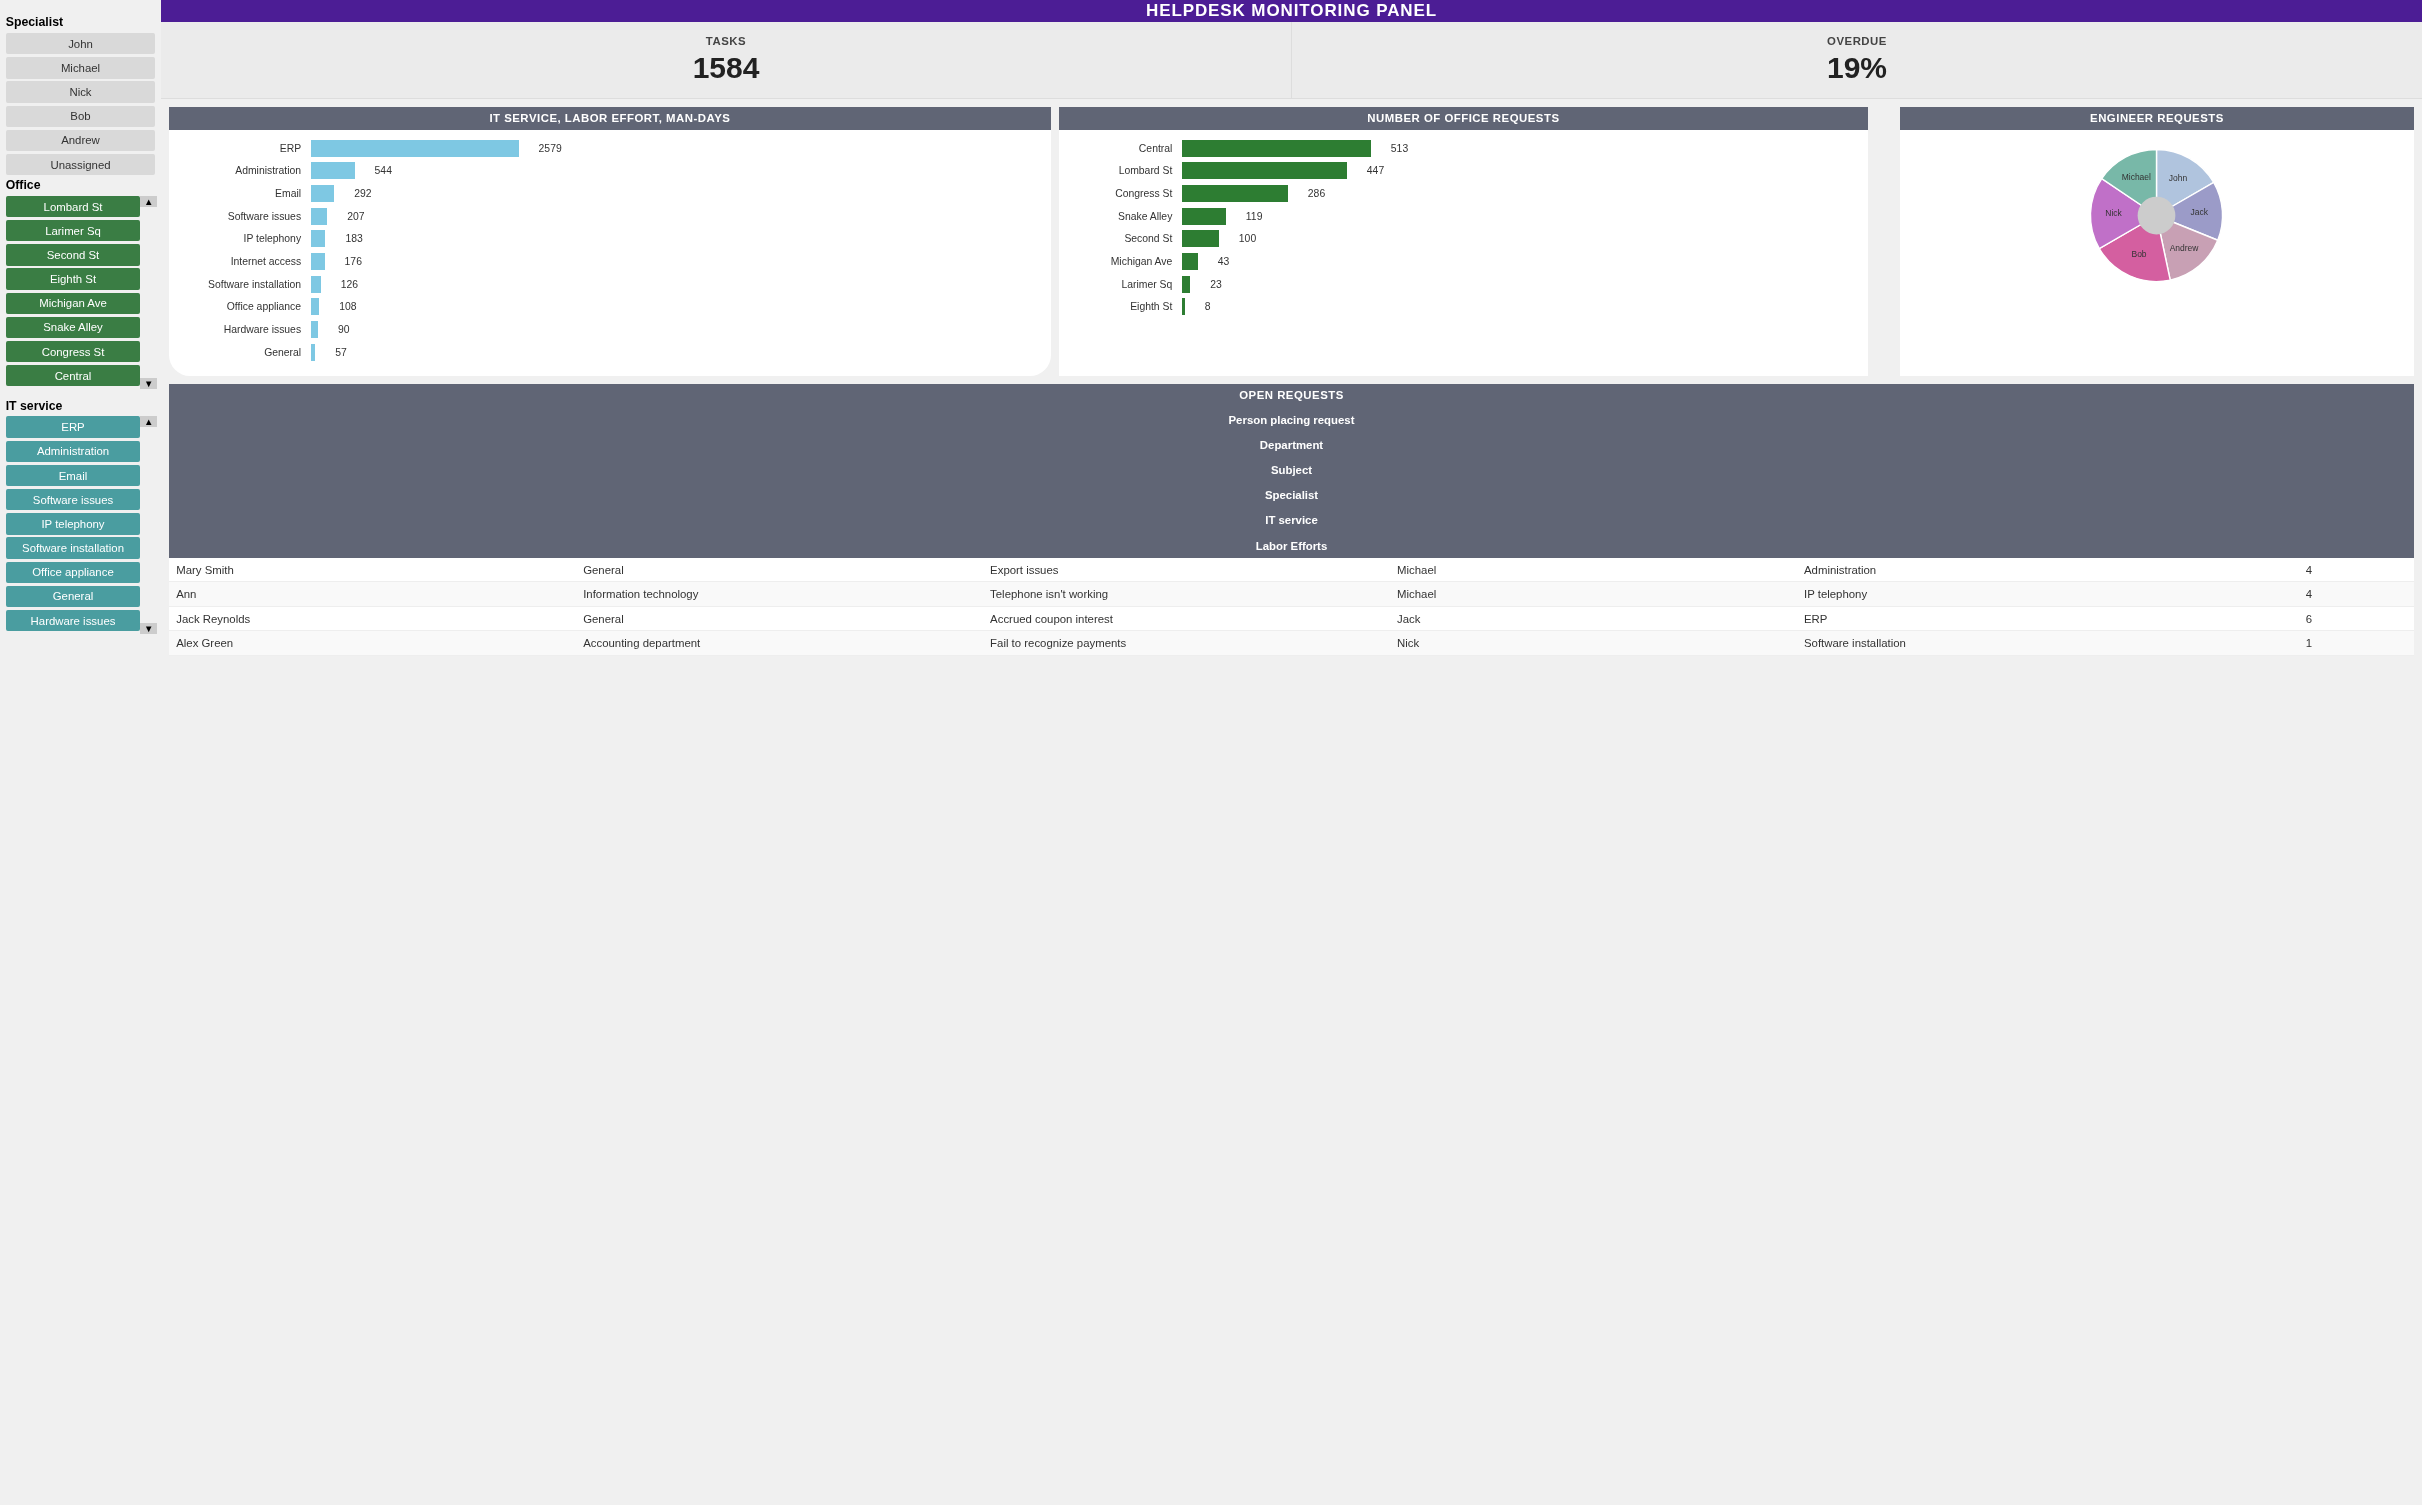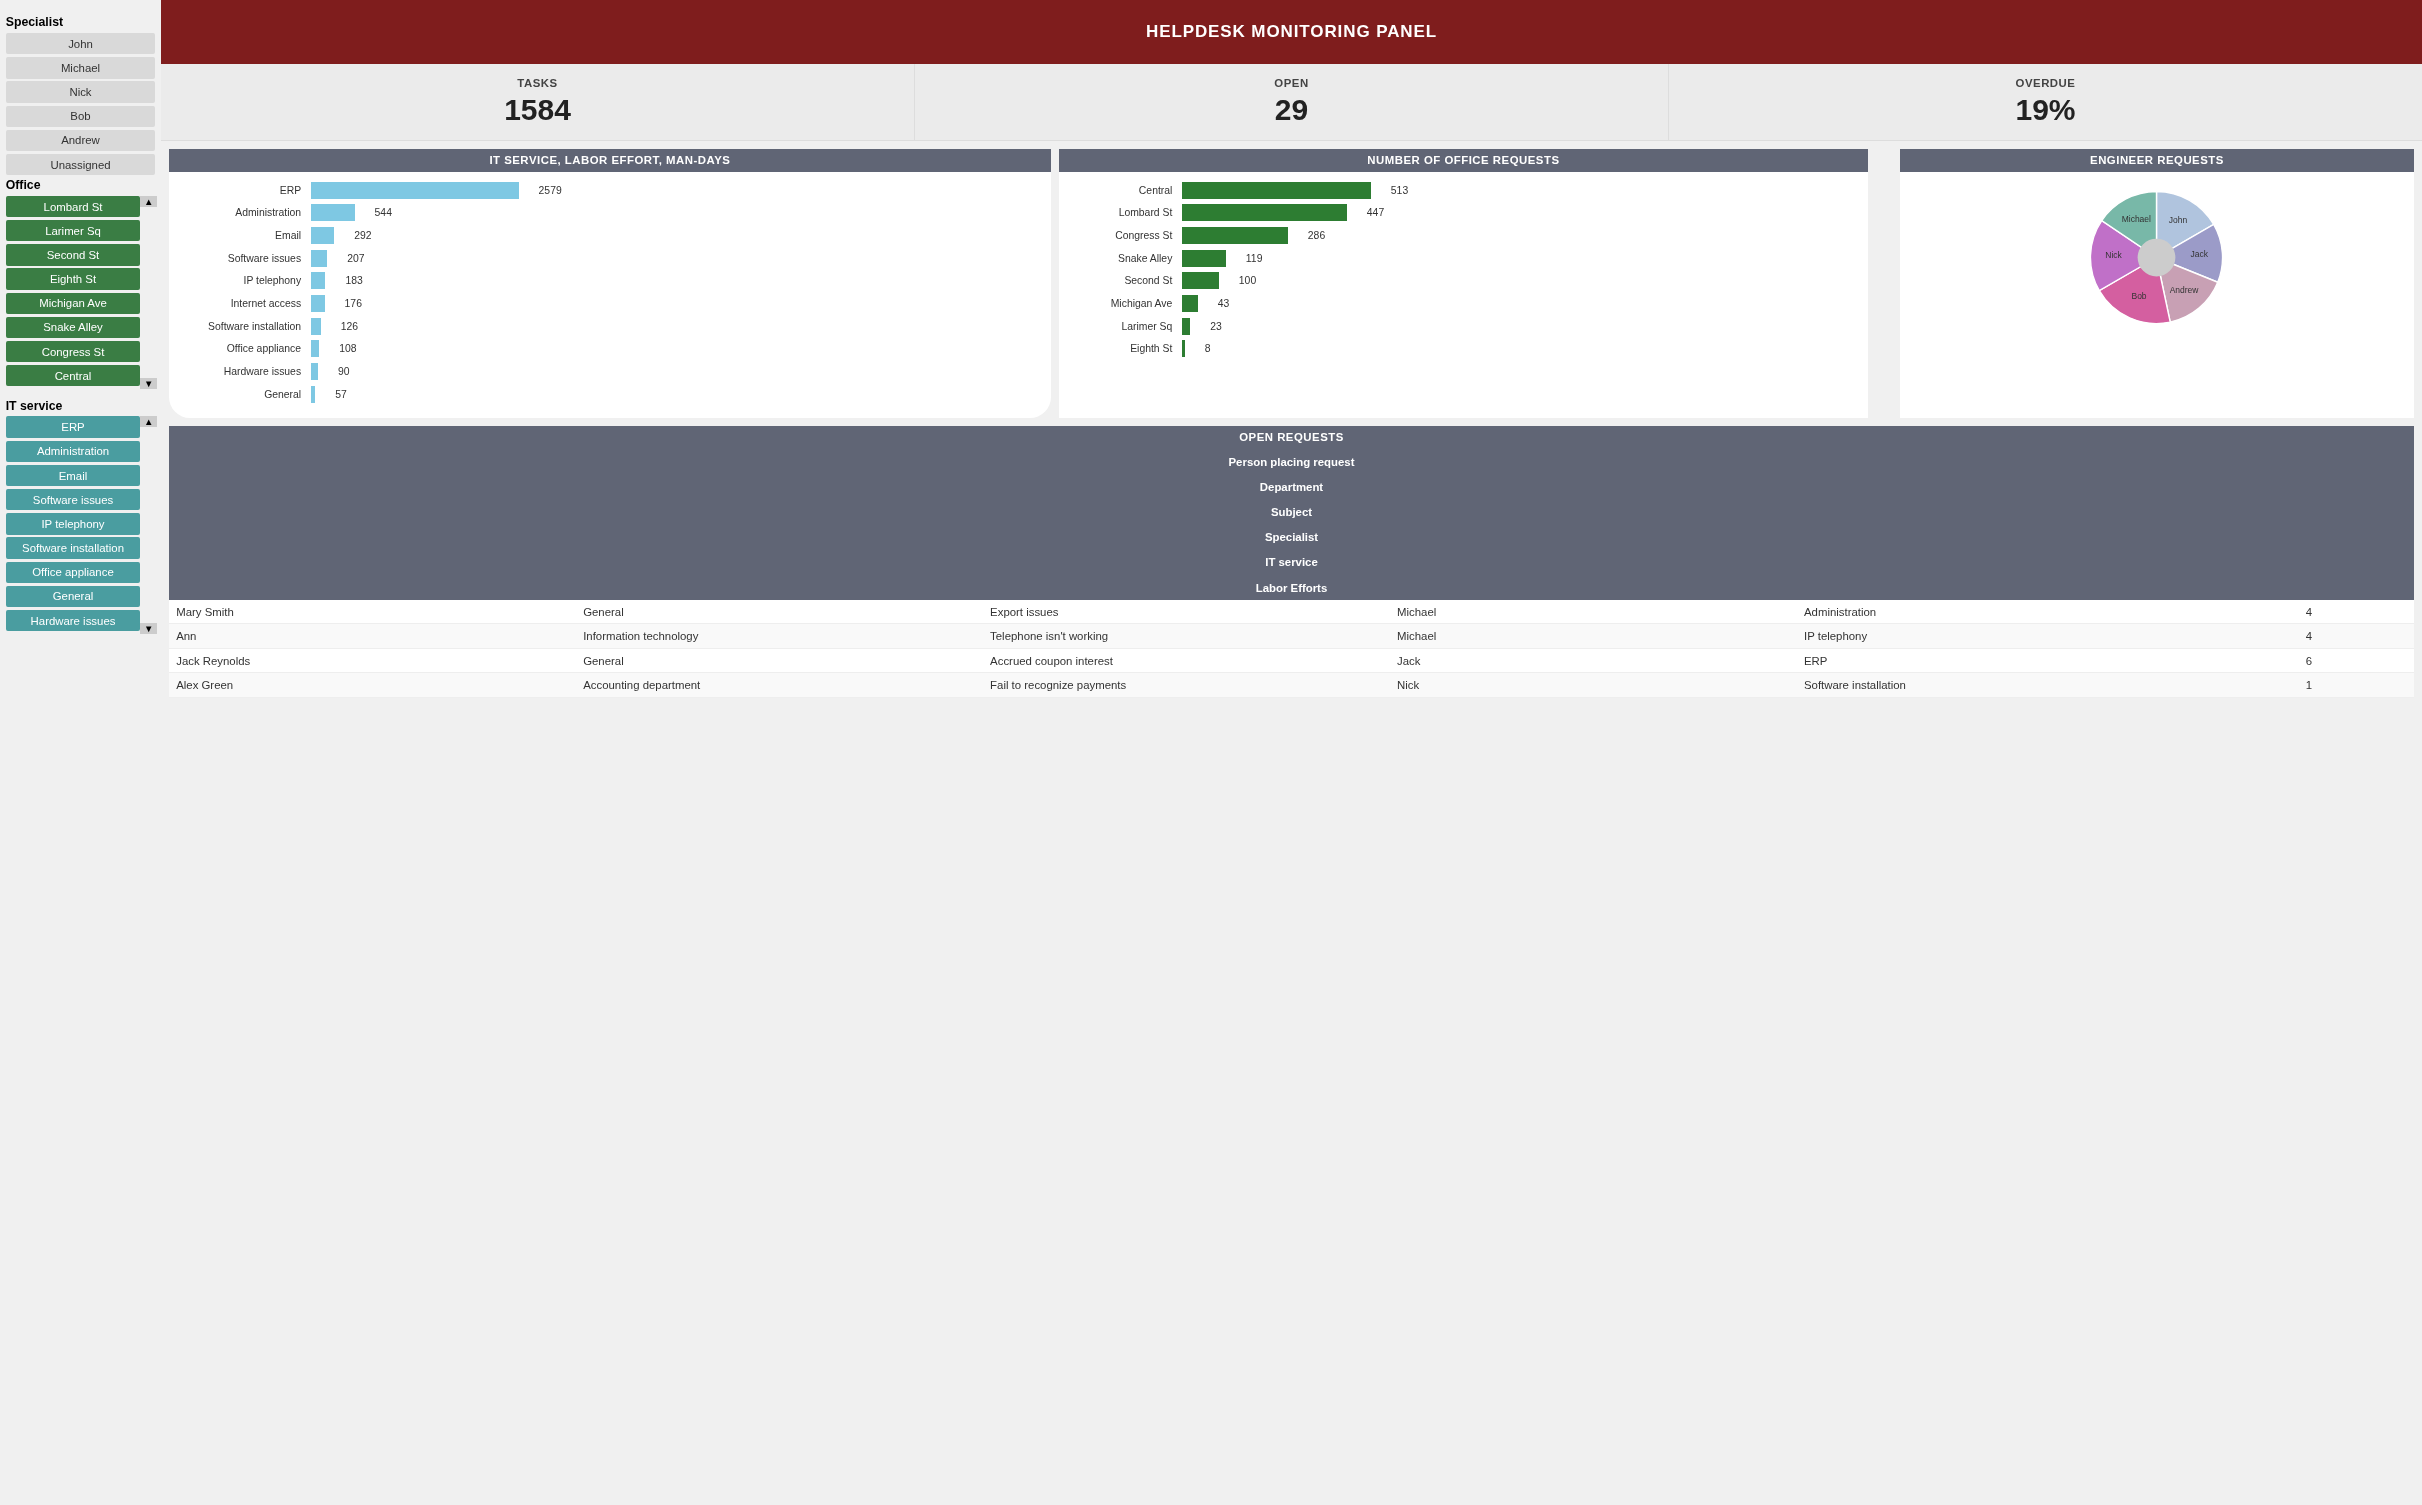--- a/index.html
+++ b/index.html
@@ -13,21 +13,21 @@
     .sidebar-item.teal { background: #4a9da0; color: #fff; }
     .office-list { position: relative; }
     .scroll-btn { position: absolute; right: -1.9px; background: #ccc; border: none; width: 17px; cursor: pointer; font-size: 9.5px; text-align: center; }
     .scroll-btn.up { top: 0; }
     .scroll-btn.down { bottom: 0; }
 
     
     .main { flex: 1; padding: 0; }
 
     
-    .header { background: #7f1d1d; color: #fff; text-align: center; padding: 22px; font-size: 17px; font-weight: bold; letter-spacing: 0.9px; }
+    .header { background: #4c1d95; color: #fff; text-align: center; padding: 1px; font-size: 17px; font-weight: bold; letter-spacing: 0.9px; }
 
     
     .kpi-row { display: flex; background: #701a75; border-bottom: 0.9px solid #ddd; }
     .kpi-box { flex: 1; text-align: center; padding: 13.2px 9.5px; border-right: 0.9px solid #ddd; background: #ebebeb; }
     .kpi-box:last-child { border-right: none; }
     .kpi-label { font-size: 11.4px; font-weight: bold; color: #444; letter-spacing: 0.5px; }
     .kpi-value { font-size: 30px; font-weight: bold; color: #222; margin-top: 3.8px; }
 
     
     .charts-row { display: flex; padding: 7.6px 7.6px 3.8px 7.6px; gap: 7.6px; }
@@ -118,24 +118,20 @@
 </div>
 
 <div class="main">
 
   <div class="header">HELPDESK MONITORING PANEL</div>
 
   <div class="kpi-row" id="kpi-row">
       <div class="kpi-box">
         <div class="kpi-label">TASKS</div>
                    <div class="kpi-value">1584</div>
-      </div>
-      <div class="kpi-box">
-        <div class="kpi-label">OPEN</div>
-                   <div class="kpi-value">29</div>
       </div>
       <div class="kpi-box">
         <div class="kpi-label">OVERDUE</div>
                    <div class="kpi-value">19%</div>
       </div>
     </div>
 
   <div class="charts-row">
 
     <div class="labor-chart">

